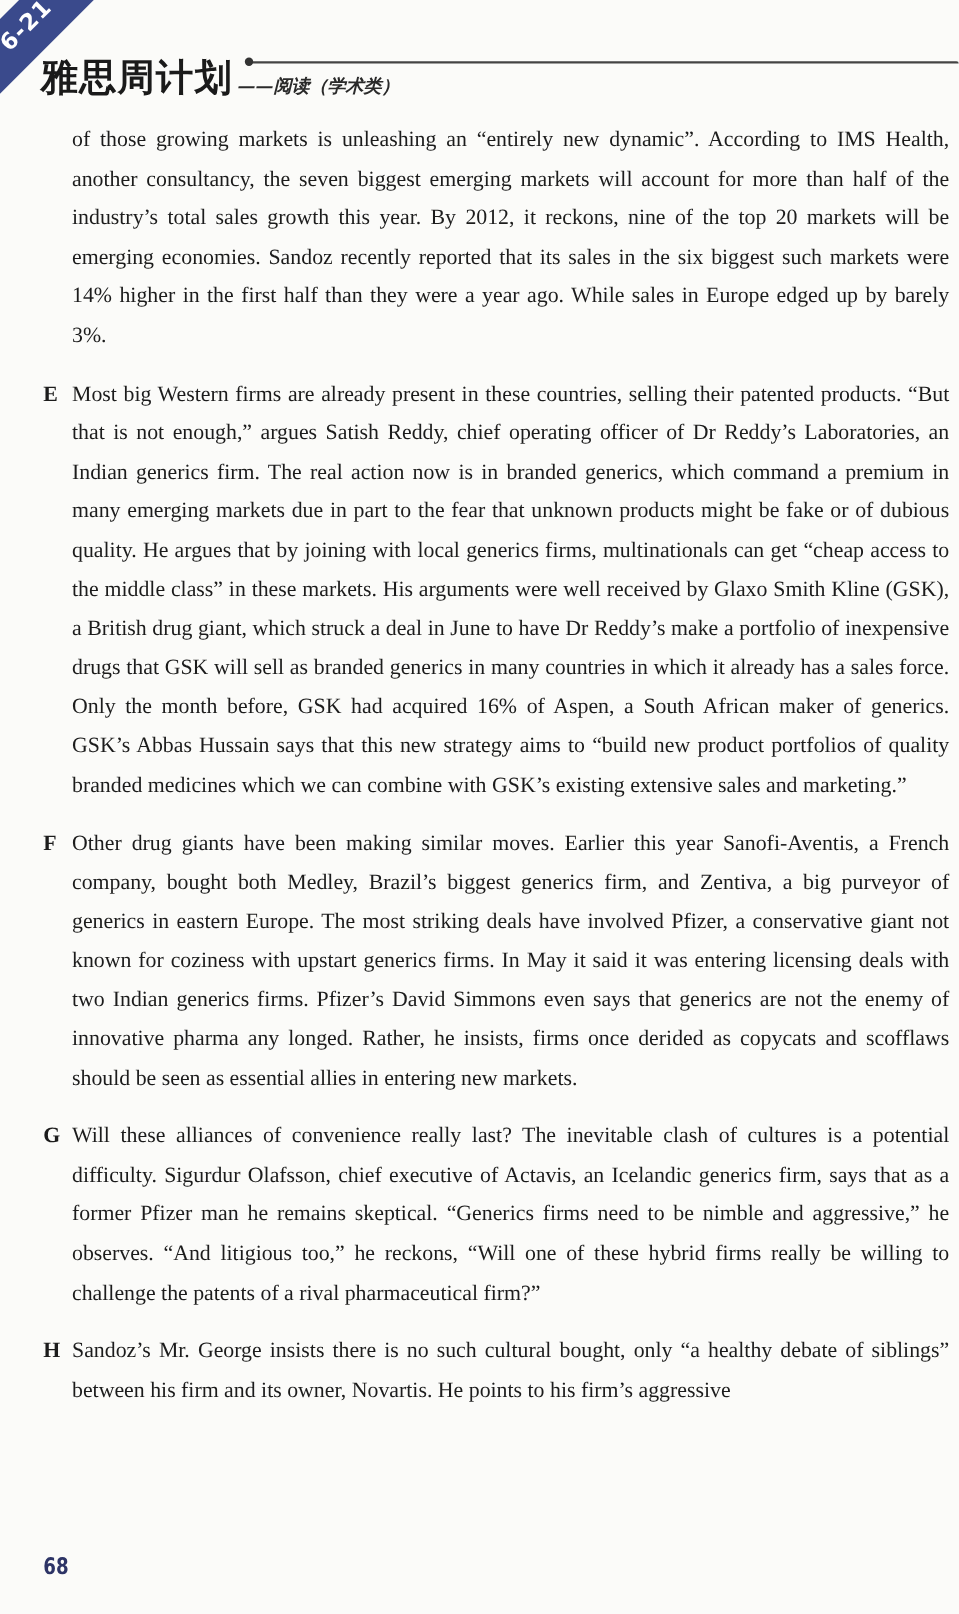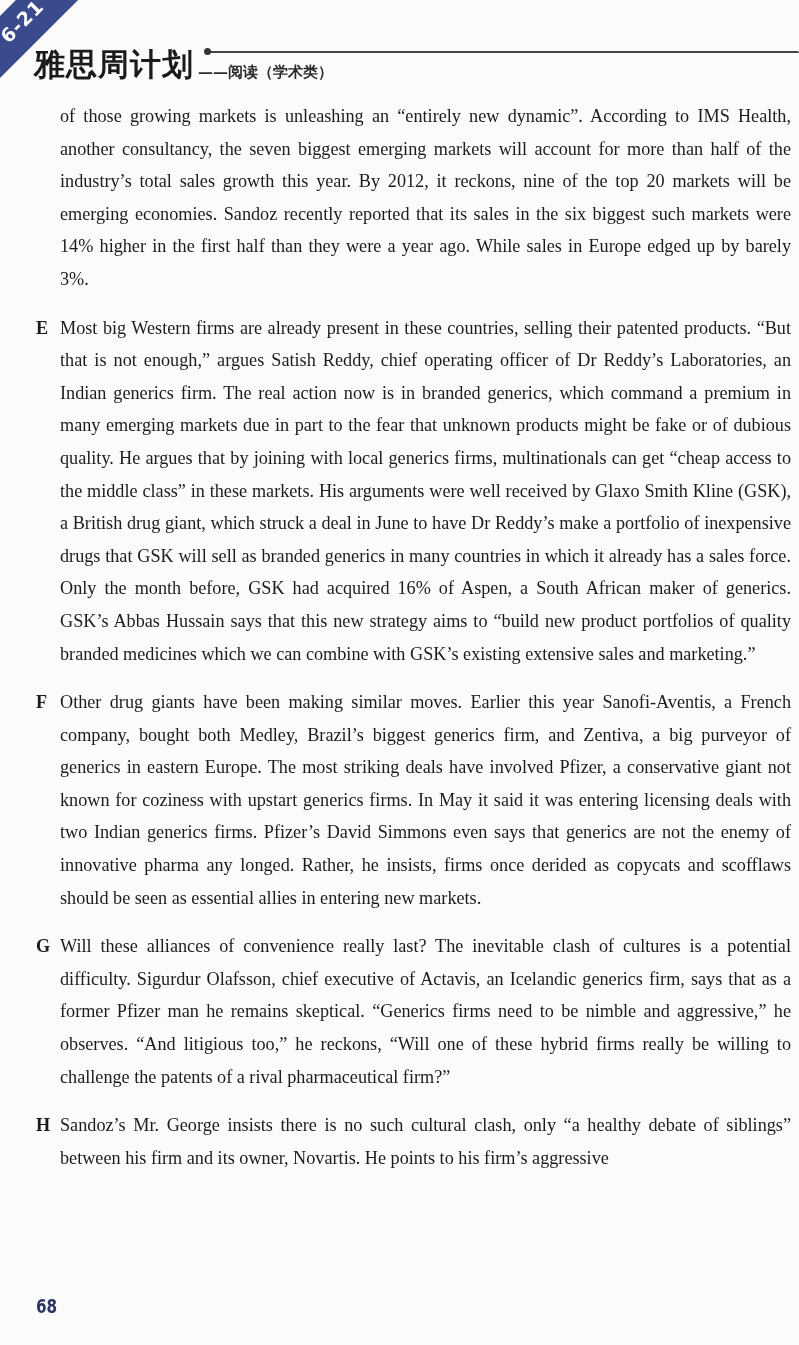--- a/index.html
+++ b/index.html
@@ -30,21 +30,21 @@
       display: flex; align-items: flex-end;
     }
     .header-title {
       font-family: Liberation Mono, monospace;
       font-weight: bold; font-size: 31px; color: #1a1a1a;
       letter-spacing: 1px;
     }
     .header-sub {
       font-family: "DejaVu Serif", serif;
       font-size: 15px; color: #2a2a2a; margin-left: 4px; margin-bottom: 4px;
-      font-weight: bold; 
+      font-weight: bold; font-style: italic;
     }
     .header-rule {
       position: absolute; left: 207px; top: 51px;
       width: 592px; height: 2px; background: #444;
       border-top-right-radius: 40px;
     }
     .header-rule-dot {
       position: absolute; left: 204px; top: 48px;
       width: 7px; height: 7px; border-radius: 50%; background: #333;
     }
@@ -102,17 +102,17 @@
     <span>Other drug giants have been making similar moves. Earlier this year Sanofi-Aventis, a French company, bought both Medley, Brazil’s biggest generics firm, and Zentiva, a big purveyor of generics in eastern Europe. The most striking deals have involved Pfizer, a conservative giant not known for coziness with upstart generics firms. In May it said it was entering licensing deals with two Indian generics firms. Pfizer’s David Simmons even says that generics are not the enemy of innovative pharma any longed. Rather, he insists, firms once derided as copycats and scofflaws should be seen as essential allies in entering new markets.</span>
   </div>
   <div class="gap"></div>
   <div class="para lettered">
     <span class="letter">G</span>
     <span>Will these alliances of convenience really last? The inevitable clash of cultures is a potential difficulty. Sigurdur Olafsson, chief executive of Actavis, an Icelandic generics firm, says that as a former Pfizer man he remains skeptical. “Generics firms need to be nimble and aggressive,” he observes. “And litigious too,” he reckons, “Will one of these hybrid firms really be willing to challenge the patents of a rival pharmaceutical firm?”</span>
   </div>
   <div class="gap"></div>
   <div class="para lettered">
     <span class="letter">H</span>
-    <span>Sandoz’s Mr. George insists there is no such cultural clash, only “a healthy debate of siblings” between his firm and its owner, Novartis. He points to his firm’s aggressive</span>
+    <span>Sandoz’s Mr. George insists there is no such cultural bought, only “a healthy debate of siblings” between his firm and its owner, Novartis. He points to his firm’s aggressive</span>
   </div>
 </div>
 
 <div class="page-number">68</div>
 
 </body></html>

